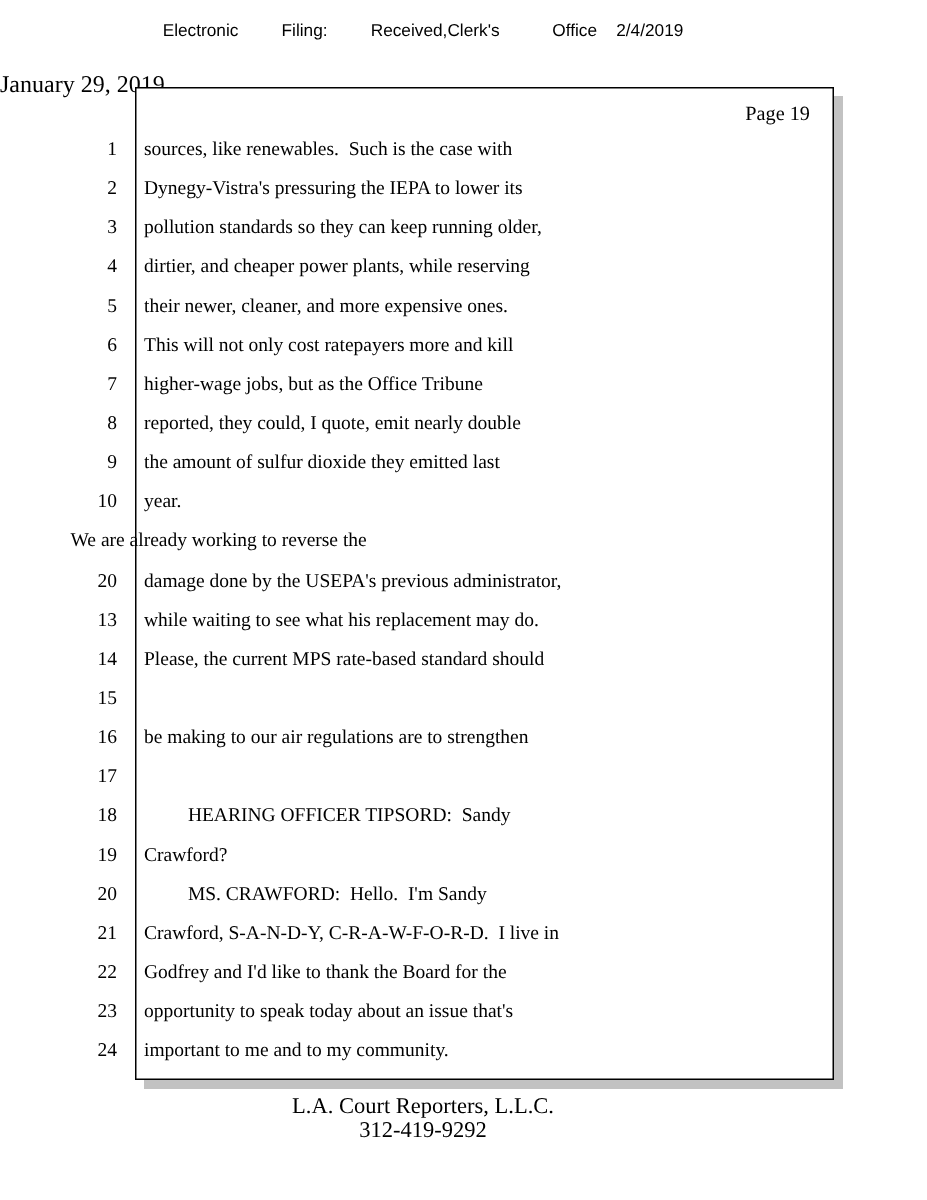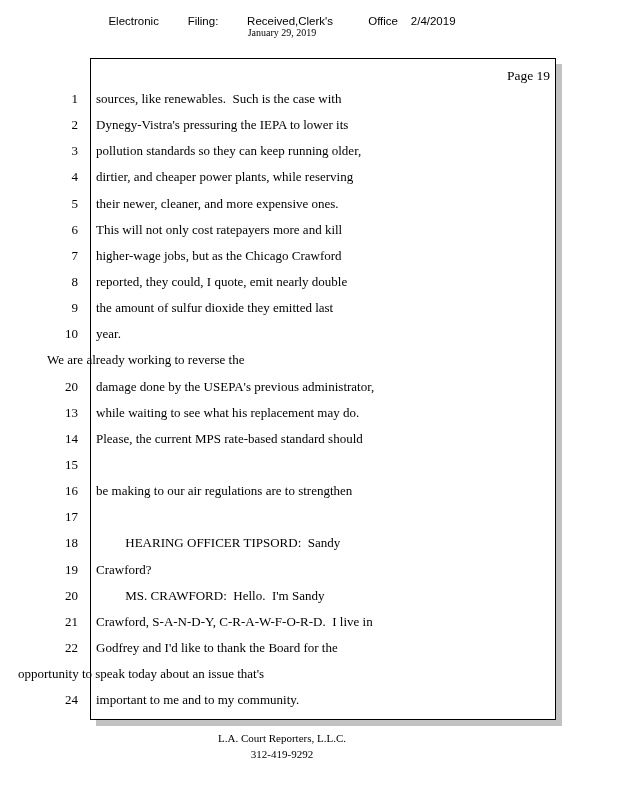--- a/index.html
+++ b/index.html
@@ -15,36 +15,36 @@
   .hdr1 {
     position: absolute;
     top: 15px; left: 0; width: 100%;
     text-align: center;
     font-family: "Liberation Sans", sans-serif;
     font-size: 11.5px;
     white-space: pre;
   }
   .hdr2 {
     position: absolute;
-    top: 27px; left: 0; width: 100%;
-    text-align: center;
-    font-size: 10px;
+    top: 48px; left: 0; width: 100%;
+    text-align: left;
+    font-size: 16px;
     white-space: pre;
   }
   .box {
     position: absolute;
     left: 90px; top: 58px;
     width: 464px; height: 660px;
     border: 1.5px solid #000000;
     background: #ffffff;
     box-shadow: 6px 6px 0 #c2c2c2;
   }
   .page-label {
     position: absolute;
-    top: 9px; right: 5px;
+    top: 9px; right: 15px;
     font-size: 13.5px;
   }
   .lines {
     position: absolute;
     top: 86px; left: 0; width: 100%;
   }
   .line {
     display: flex;
     height: 26.15px;
     line-height: 26.15px;
@@ -56,21 +56,21 @@
     text-align: right;
   }
   .txt {
     margin-left: 18px;
     white-space: pre;
   }
   .footer {
     position: absolute;
     top: 731px; left: 0; width: 100%;
     text-align: center;
-    font-size: 11px;
+    font-size: 15px;
     line-height: 15.5px;
   }
 </style>
 </head>
 <body>
 
 <div class="page">
 
   <div class="hdr1">Electronic         Filing:         Received,Clerk's           Office    2/4/2019</div>
   <div class="hdr2">January 29, 2019</div>
@@ -99,21 +99,21 @@
     <div class="line">
         <span class="num">5</span>
         <span class="txt">their newer, cleaner, and more expensive ones.</span>
       </div>
     <div class="line">
         <span class="num">6</span>
         <span class="txt">This will not only cost ratepayers more and kill</span>
       </div>
     <div class="line">
         <span class="num">7</span>
-        <span class="txt">higher-wage jobs, but as the Chicago Crawford</span>
+        <span class="txt">higher-wage jobs, but as the Office Tribune</span>
       </div>
     <div class="line">
         <span class="num">8</span>
         <span class="txt">reported, they could, I quote, emit nearly double</span>
       </div>
     <div class="line">
         <span class="num">9</span>
         <span class="txt">the amount of sulfur dioxide they emitted last</span>
       </div>
     <div class="line">
@@ -159,20 +159,21 @@
       </div>
     <div class="line">
         <span class="num">21</span>
         <span class="txt">Crawford, S-A-N-D-Y, C-R-A-W-F-O-R-D.  I live in</span>
       </div>
     <div class="line">
         <span class="num">22</span>
         <span class="txt">Godfrey and I'd like to thank the Board for the</span>
       </div>
     <div class="line">
+        <span class="num">23</span>
         <span class="txt">opportunity to speak today about an issue that's</span>
       </div>
     <div class="line">
         <span class="num">24</span>
         <span class="txt">important to me and to my community.</span>
       </div>
   </div>
 
   <div class="footer">
     <div>L.A. Court Reporters, L.L.C.</div>

